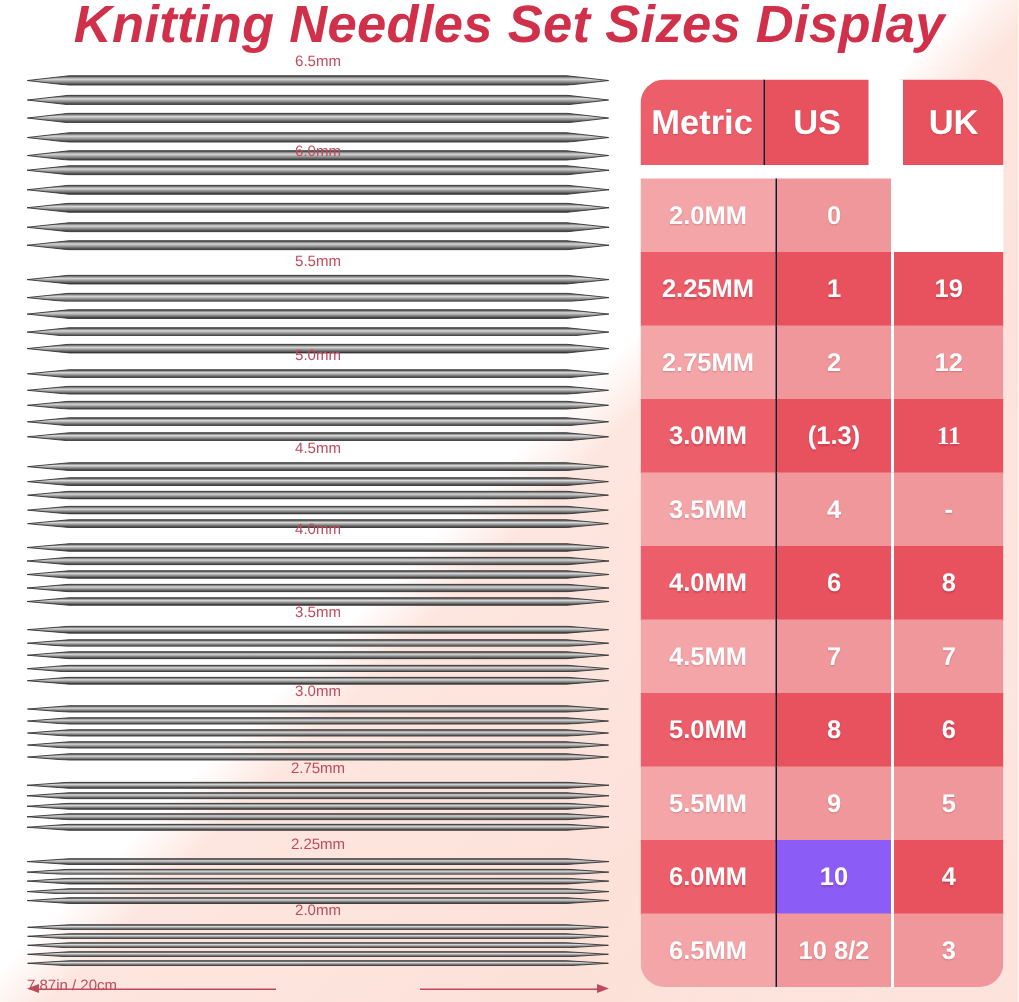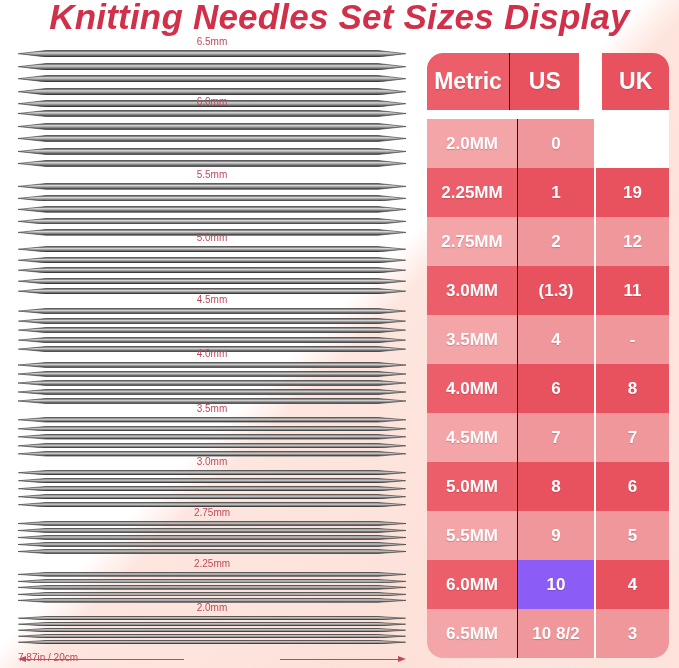--- a/index.html
+++ b/index.html
@@ -843,21 +843,21 @@
       <div class="cell c3" style="background: rgb(232, 82, 95);">19</div>
     </div>
     <div class="row body" style="top: 164px; height: 49.5px;">
       <div class="cell c1" style="background: rgb(243, 165, 168);">2.75MM</div>
       <div class="cell c2" style="background: rgb(240, 151, 155);">2</div>
       <div class="cell c3" style="background: rgb(240, 151, 155);">12</div>
     </div>
     <div class="row body" style="top: 213px; height: 49.5px;">
       <div class="cell c1" style="background: rgb(236, 95, 106);">3.0MM</div>
       <div class="cell c2" style="background: rgb(232, 82, 95);">(1.3)</div>
-      <div class="cell c3" style="background: rgb(232, 82, 95);">11</div>
+      <div class="cell c3" style="background: rgb(232, 82, 95); font-family: Liberation Serif, serif;">11</div>
     </div>
     <div class="row body" style="top: 262px; height: 49.5px;">
       <div class="cell c1" style="background: rgb(243, 165, 168);">3.5MM</div>
       <div class="cell c2" style="background: rgb(240, 151, 155);">4</div>
       <div class="cell c3" style="background: rgb(240, 151, 155);">-</div>
     </div>
     <div class="row body" style="top: 311px; height: 49.5px;">
       <div class="cell c1" style="background: rgb(236, 95, 106);">4.0MM</div>
       <div class="cell c2" style="background: rgb(232, 82, 95);">6</div>
       <div class="cell c3" style="background: rgb(232, 82, 95);">8</div>

